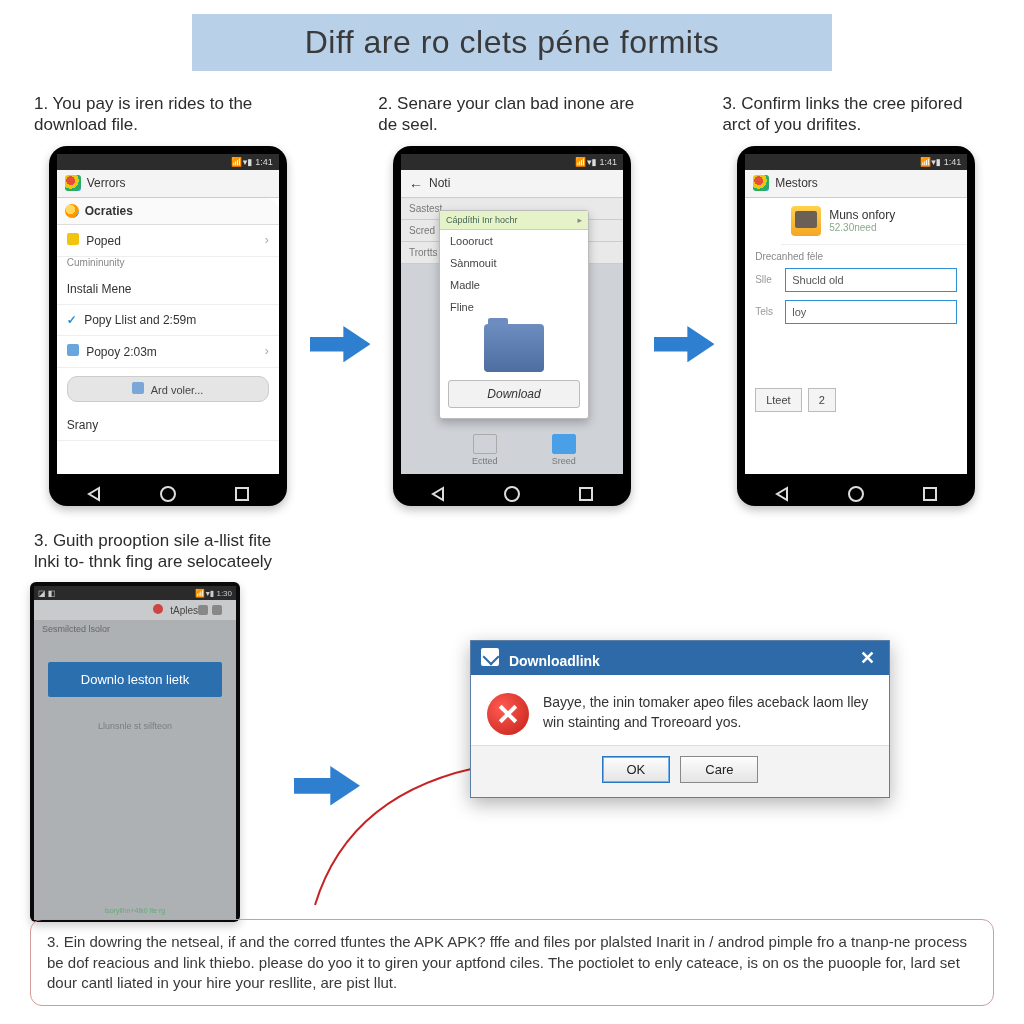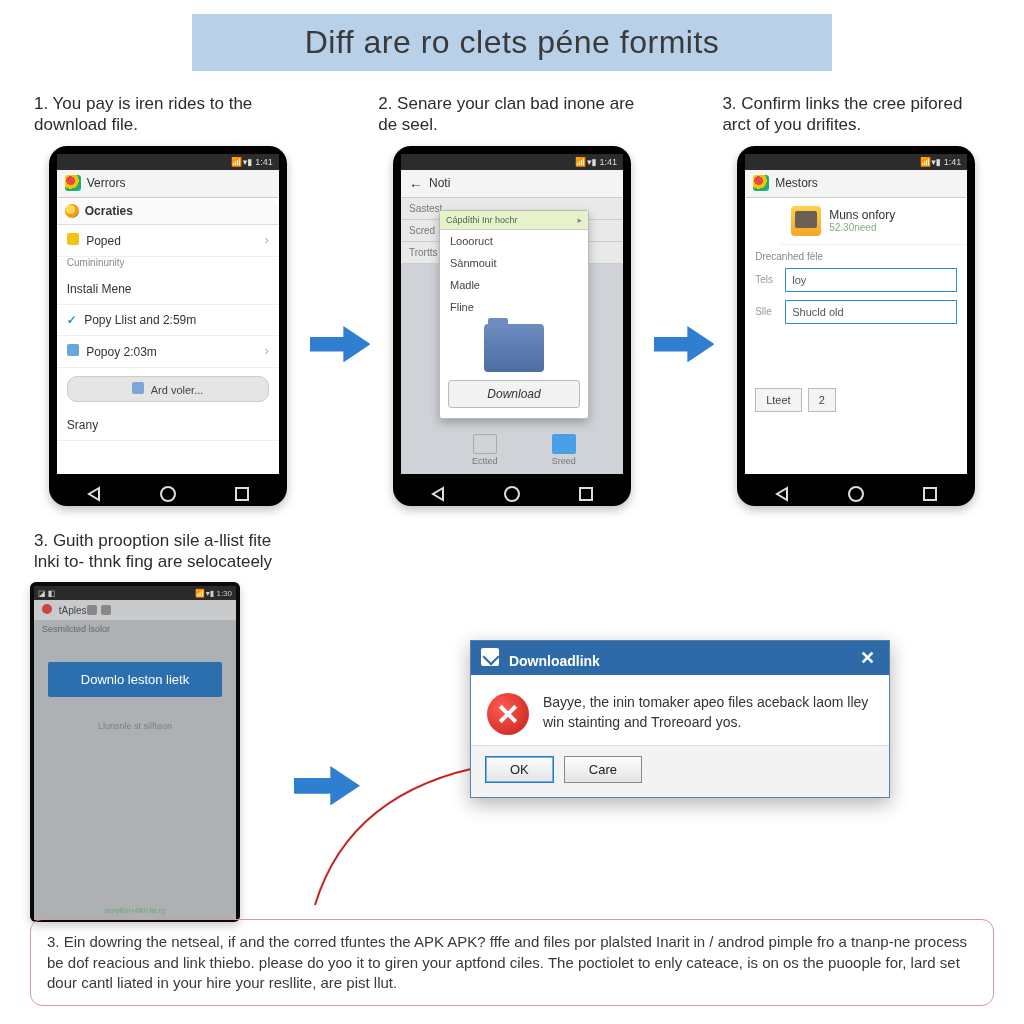--- a/index.html
+++ b/index.html
@@ -162,22 +162,22 @@
     padding:4px; box-shadow:0 4px 10px rgba(0,0,0,.2);
   }
   .phone-sm .statusbar{height:14px;background:#2a2a2a;color:#ccc;
     font-size:8px;display:flex;justify-content:space-between;
     align-items:center;padding:0 4px;}
   .phone-sm .content{
     background:#aeb1b4; height:320px; position:relative;
     font-size:11px; color:#444;
   }
   .phone-sm .tbar{
-    background:#c8cacc; display:flex;justify-content:flex-start;
-    align-items:center; padding:4px 8px; font-size:10px;
+    background:#c8cacc; display:flex;justify-content:flex-end;
+    align-items:center; padding:4px 14px; font-size:10px;
   }
   .phone-sm .tbar .sq{display:flex;gap:4px;}
   .phone-sm .tbar .sq span{width:10px;height:10px;background:#888;border-radius:2px;}
   .phone-sm .lbl{ font-size:9px;color:#666;padding:4px 8px;}
   .dlbtn2{
     margin:24px 14px; background:#2b6faf; color:#fff;
     text-align:center; padding:10px 0; font-size:13px;
     border-radius:2px;
   }
   .subt{ font-size:9px; color:#7a7d80; text-align:center;}
@@ -213,21 +213,21 @@
     position:relative;
   }
   .erricon:before,.erricon:after{
     content:"";position:absolute;left:10px;top:19px;
     width:22px;height:4px;background:#fff;
   }
   .erricon:before{transform:rotate(45deg);}
   .erricon:after{transform:rotate(-45deg);}
   .dialog .msg{ color:#333; line-height:1.4;}
   .dialog .btns{
-    display:flex; justify-content:flex-start; gap:10px;
+    display:flex; justify-content:center; gap:10px;
     padding:10px 14px 14px 14px;
   }
   .dialog .btns button{
     border:1px solid #888; background:linear-gradient(#fdfdfd,#e4e4e4);
     padding:5px 24px; font-size:13px; color:#222;
   }
   .dialog .btns button.primary{ border-color:#2a77c4;
     box-shadow:0 0 0 1px #6fb1ec inset; }
 
   
@@ -380,26 +380,26 @@
       <div class="content">
         <div class="p3-head">
           <div class="ic"></div>
           <div class="tx">
             <div>Muns onfory</div>
             <div class="sub">52.30need</div>
           </div>
         </div>
         <div class="section-lbl">Drecanhed fèle</div>
         <div class="field">
+          <label>Slle</label>
+          <input value="Shucld old" style="">
+        </div>
+        <div class="field">
           <label>Tels</label>
           <input value="loy" style="">
-        </div>
-        <div class="field">
-          <label>Slle</label>
-          <input value="Shucld old" style="">
         </div>
         <div class="btnrow">
           <button>Lteet</button>
           <button>2</button>
         </div>
       </div>
       <div class="navbar">
         <svg>
             <path d="M14 3 L4 9 L14 15 Z"></path>
           </svg>

